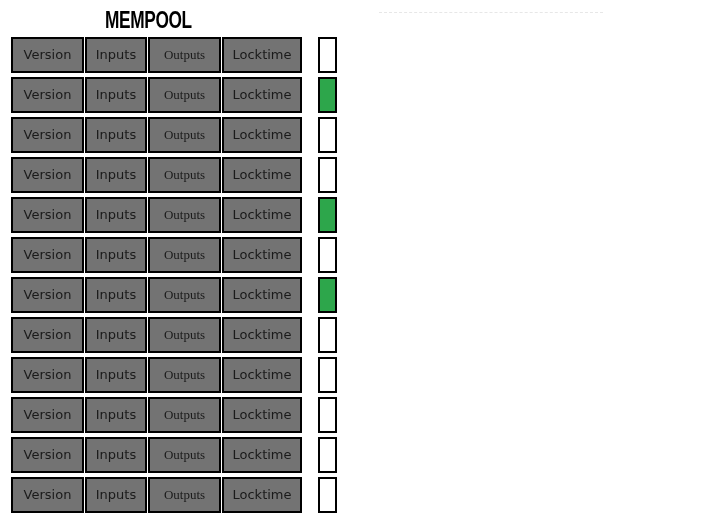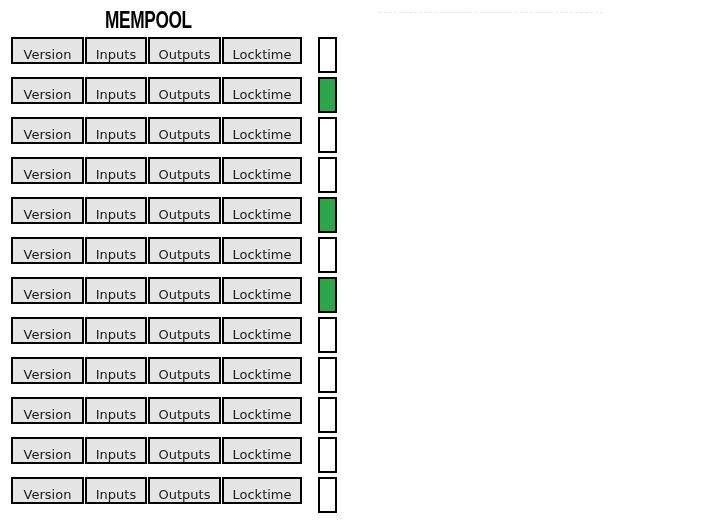--- a/index.html
+++ b/index.html
@@ -46,32 +46,32 @@
     align-items: stretch;
     margin-bottom: 4px;
     height: 36px;
   }
   .cells {
     display: flex;
   }
   .cell {
     box-sizing: border-box;
     border: 2px solid #000000;
-    background: #e5e5e5;
-    height: 27px;
+    background: #737373;
+    height: 36px;
     line-height: 32px;
     text-align: center;
     font-size: 13px;
     color: #1a1a1a;
     margin-right: 1px;
     white-space: nowrap;
   }
   .cell.c0 { width: 73px; }
   .cell.c1 { width: 62px; text-align: center; }
-  .cell.c2 { width: 73px; }
+  .cell.c2 { width: 73px; font-family: Liberation Serif, serif; }
   .cell.c3 { width: 80px; margin-right: 8px; }
   .indicator {
     box-sizing: border-box;
     border: 2px solid #000000;
     width: 19px;
     height: 36px;
     margin-left: 8px;
     background: #ffffff;
   }
 </style>

